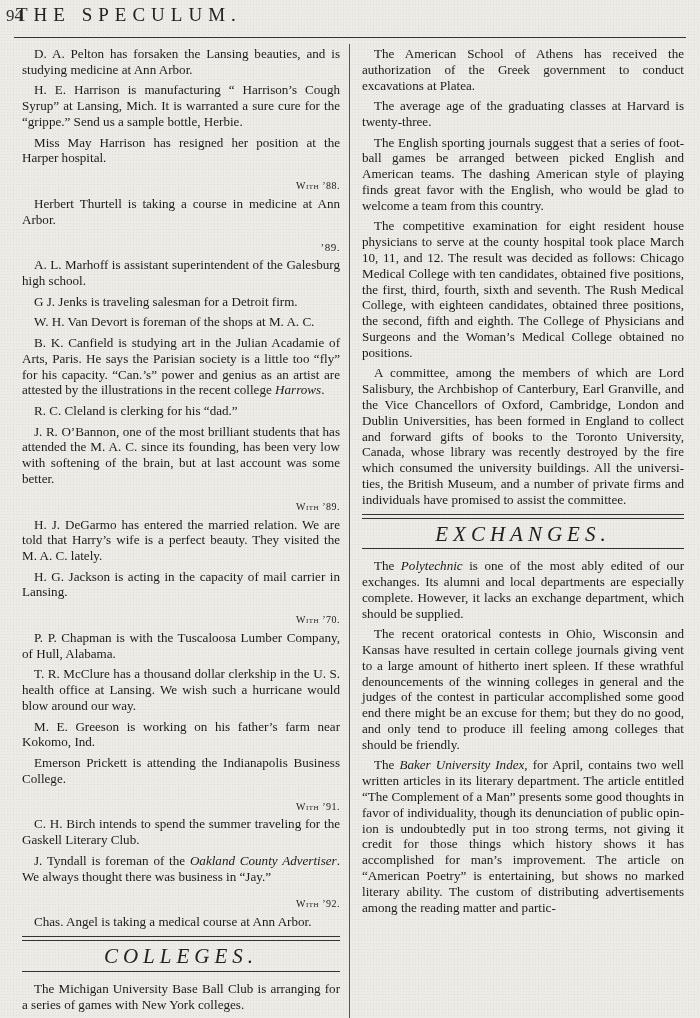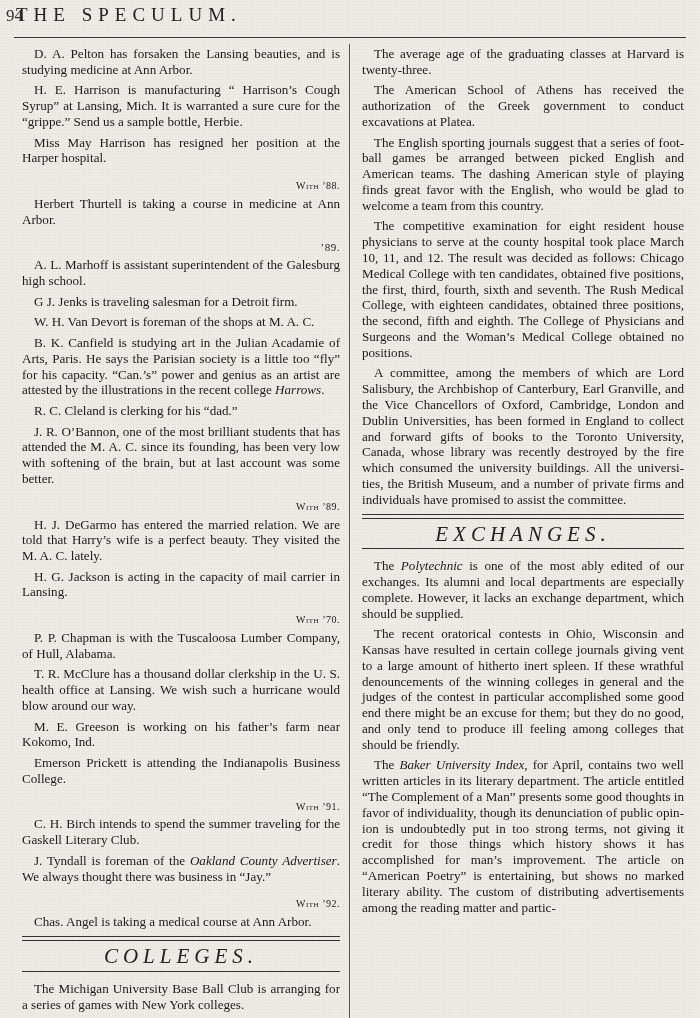--- a/index.html
+++ b/index.html
@@ -98,22 +98,22 @@
   <p class="para">Chas. Angel is taking a medical course at Ann Arbor.</p>
 
   <div class="double-rule"></div>
   <div class="section-title">COLLEGES.</div>
   <div class="single-rule"></div>
   <p class="para">The Michigan University Base Ball Club is arrang­ing for a series of games with New York colleges.</p>
   <p class="para">Over one half of the members of the Fifty-first Con­gress have received college educations.</p>
 </div>
 
 <div class="column col-right">
+  <p class="para">The American School of Athens has received the authorization of the Greek government to conduct excavations at Platea.</p>
   <p class="para">The average age of the graduating classes at Har­vard is twenty-three.</p>
-  <p class="para">The American School of Athens has received the authorization of the Greek government to conduct excavations at Platea.</p>
   <p class="para">The English sporting journals suggest that a series of foot-ball games be arranged between picked Eng­lish and American teams.  The dashing American style of playing finds great favor with the English, who would be glad to welcome a team from this country.</p>
   <p class="para">The competitive examination for eight resident house physicians to serve at the county hospital took place March 10, 11, and 12.  The result was decided as follows:  Chicago Medical College with ten candi­dates, obtained five positions, the first, third, fourth, sixth and seventh.  The Rush Medical College, with eighteen candidates, obtained three positions, the second, fifth and eighth.  The College of Physicians and Surgeons and the Woman’s Medical College obtained no positions.</p>
   <p class="para">A committee, among the members of which are Lord Salisbury, the Archbishop of Canterbury, Earl Granville, and the Vice Chancellors of Oxford, Cam­bridge, London and Dublin Universities, has been formed in England to collect and forward gifts of books to the Toronto University, Canada, whose library was recently destroyed by the fire which consumed the university buildings.  All the universi­ties, the British Museum, and a number of private firms and individuals have promised to assist the committee.</p>
 
   <div class="double-rule"></div>
   <div class="section-title">EXCHANGES.</div>
   <div class="single-rule"></div>
 
   <p class="para"><span>The </span><i>Polytechnic</i><span> is one of the most ably edited of our exchanges.  Its alumni and local departments are especially complete.  However, it lacks an exchange department, which should be supplied.</span></p>
   <p class="para"><span>The recent oratorical contests in Ohio, Wisconsin and Kansas have resulted in certain college journals giving vent to a large amount of hitherto inert spleen. If these wrathful denouncements of the winning col­leges in general and the judges of the contest in par­ticular accomplished some good end there might be an excuse for them; but they do no good, and only tend to produce ill feeling among colleges that should be friendly.</span></p>

